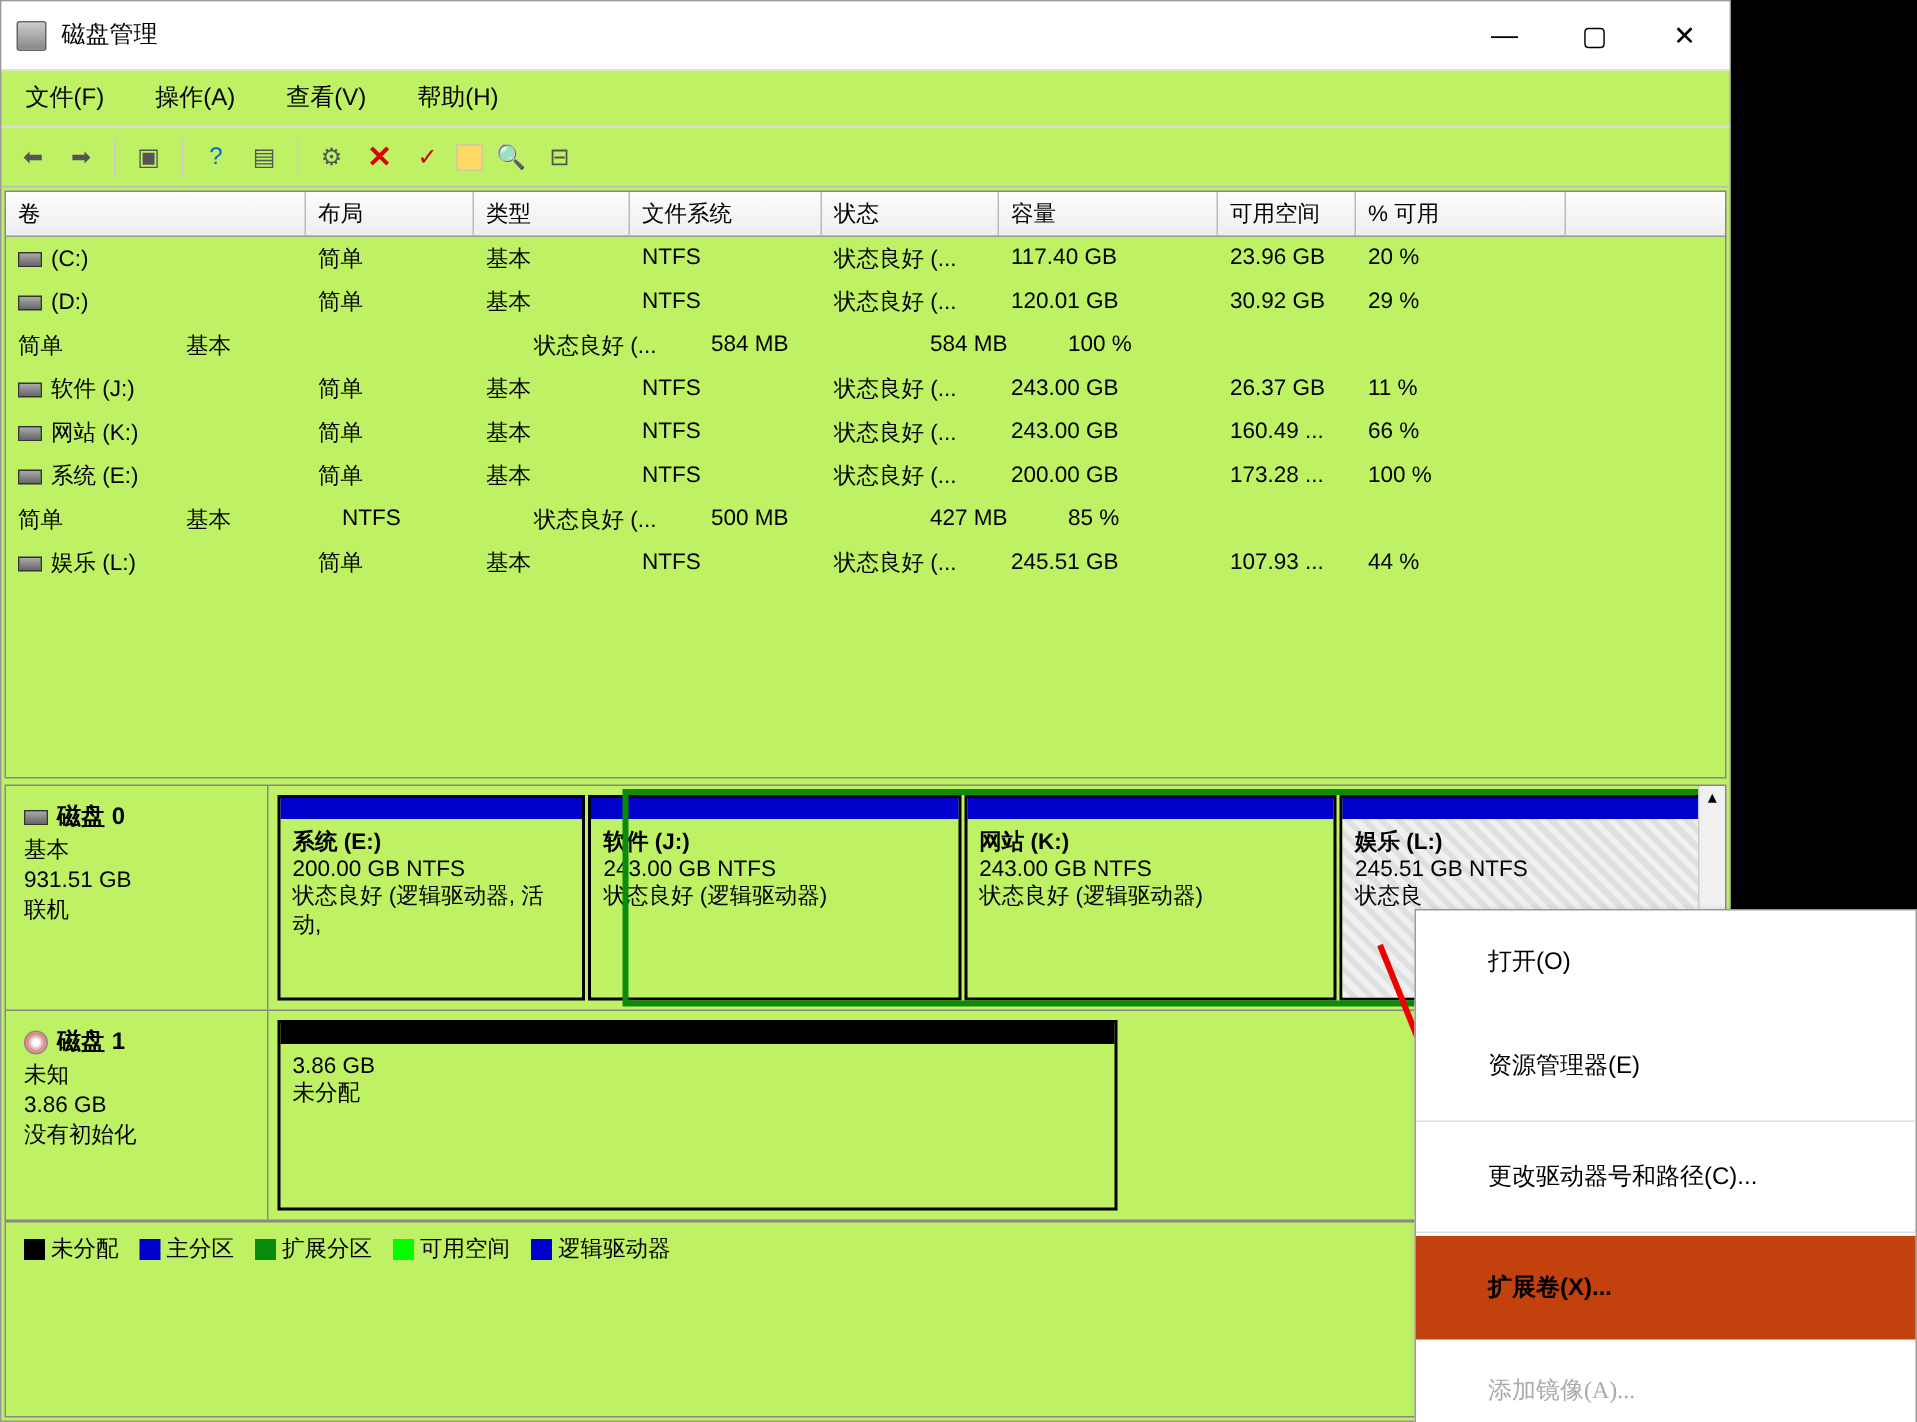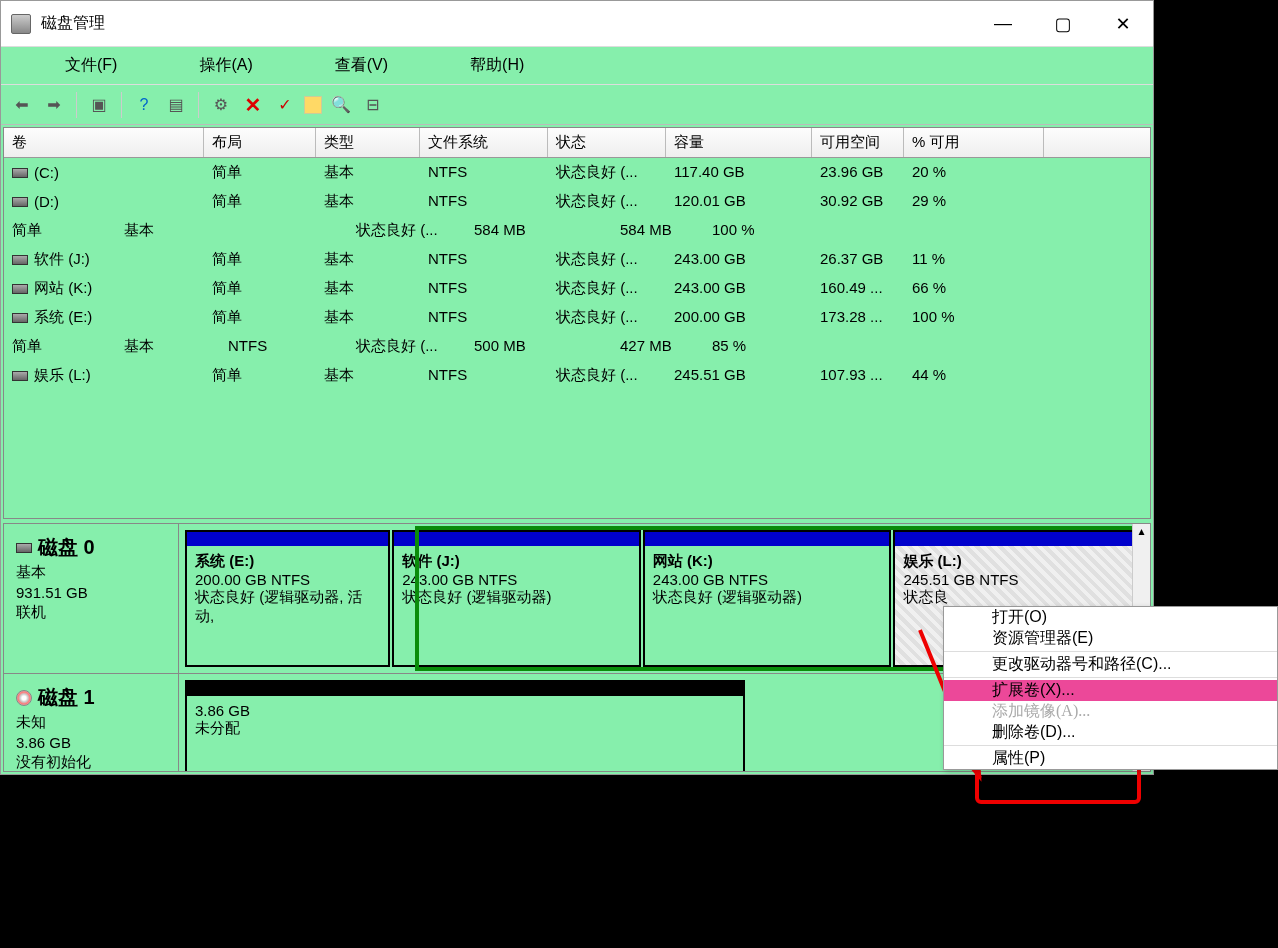--- a/index.html
+++ b/index.html
@@ -1,58 +1,58 @@
 <!DOCTYPE html>
 <html><head>
 <meta charset="utf-8">
 <style>
 * { margin: 0; padding: 0; box-sizing: border-box; }
 body { font-family: "Microsoft YaHei", "Segoe UI", sans-serif; font-size: 14px; background: #000; width: 1278px; height: 948px; position: relative; }
-.window { background: #86efac; width: 1154px; height: 775px; display: flex; flex-direction: column; border: 1px solid #999; }
+.window { background: #bef264; width: 1154px; height: 948px; display: flex; flex-direction: column; border: 1px solid #999; }
 .titlebar { height: 46px; display: flex; align-items: center; background: #fff; border-bottom: 1px solid #ddd; }
 .titlebar .icon-app { width: 20px; height: 20px; margin: 0 10px; background: linear-gradient(#ccc,#888); border: 1px solid #666; border-radius: 2px; }
 .titlebar .title { flex: 1; font-size: 16px; }
 .winbtns { display: flex; height: 100%; }
 .winbtn { width: 60px; display: flex; align-items: center; justify-content: center; font-size: 18px; }
 .menubar { height: 38px; display: flex; align-items: center; padding: 0 10px; gap: 22px; font-size: 16px; border-bottom: 1px solid #ddd; }
-.menubar div { padding: 4px 6px; margin-left: 48px; }
+.menubar div { padding: 4px 6px; }
 .toolbar { height: 40px; display: flex; align-items: center; padding: 0 8px; gap: 6px; border-bottom: 1px solid #bbb; }
 .tbtn { width: 26px; height: 26px; display: flex; align-items: center; justify-content: center; font-size: 16px; color: #555; }
 .tbtn.sep { width: 1px; height: 26px; background: #ccc; margin: 0 3px; }
 .tbtn.red { color: #d00; font-weight: bold; font-size: 20px; }
 .tbtn.yellow { background: #ffd966; border: 1px solid #cc9; width: 18px; height: 18px; }
 .grid { border: 1px solid #888; margin: 2px; flex: 0 0 auto; }
 .ghead { display: flex; background: linear-gradient(#fdfdfd, #eee); border-bottom: 1px solid #999; }
 .gh { padding: 5px 8px; border-right: 1px solid #bbb; font-size: 15px; }
 .gbody { height: 360px; overflow: auto; }
 .grow { display: flex; padding: 2px 0; }
 .gc { padding: 3px 8px; font-size: 15px; white-space: nowrap; overflow: hidden; }
 .gc.vol { display: flex; align-items: center; gap: 6px; }
 .diskico { width: 16px; height: 10px; background: linear-gradient(#aaa,#666); border: 1px solid #333; display: inline-block; }
 .c0{width:200px} .c1{width:112px} .c2{width:104px} .c3{width:128px} .c4{width:118px} .c5{width:146px} .c6{width:92px} .c7{width:140px}
 .diskpanel { border: 1px solid #888; margin: 2px; flex: 1; overflow: hidden; position: relative; }
 .diskrow { display: flex; border-bottom: 1px solid #888; min-height: 150px; }
 .diskinfo { width: 175px; padding: 10px 12px; border-right: 1px solid #888; }
-.diskinfo .dname { font-weight: bold; font-size: 20px; display: flex; align-items: center; gap: 6px; }
+.diskinfo .dname { font-weight: bold; font-size: 16px; display: flex; align-items: center; gap: 6px; }
 .diskinfo .dline { font-size: 15px; margin-top: 2px; }
 .parts { flex: 1; display: flex; padding: 6px; gap: 2px; position: relative; }
 .part { border: 2px solid #000; display: flex; flex-direction: column; }
 .part .phead { height: 14px; background: #0000cc; }
 .part.unalloc .phead { background: #000; }
 .part .pbody { padding: 6px 8px; flex: 1; font-size: 15px; }
 .part .pname { font-weight: bold; }
 .greenbox { border: 4px solid #0a8c0a; position: absolute; }
 .part.selected .pbody { background: repeating-linear-gradient(45deg, #f0f0f0, #f0f0f0 4px, #e0e0e0 4px, #e0e0e0 8px); }
 .legend { height: 36px; display: flex; align-items: center; gap: 14px; padding: 0 12px; border-top: 1px solid #888; font-size: 15px; }
 .lsq { width: 14px; height: 14px; display: inline-block; margin-right: 4px; vertical-align: middle; }
 .scrollbar-v { width: 18px; background: #f0f0f0; border-left: 1px solid #ccc; position: absolute; right: 0; top: 0; bottom: 0; }
 .contextmenu { position: absolute; background: #fff; border: 1px solid #999; box-shadow: 2px 2px 6px rgba(0,0,0,0.2); width: 335px; font-size: 16px; z-index: 100; }
-.contextmenu .mitem { padding: 0 48px; }
+.contextmenu .mitem { padding: 24px 48px; }
 .contextmenu .mitem.disabled { color: #aaa; font-family: Liberation Serif, serif; }
-.contextmenu .mitem.highlight { background: #ec4899; }
+.contextmenu .mitem.highlight { background: #c2410c; font-weight: bold; }
 .contextmenu .msep { height: 1px; background: #ddd; margin: 2px 0; }
 .redbox { position: absolute; border: 4px solid #e00; border-radius: 6px; pointer-events: none; }
 .arrow { position: absolute; pointer-events: none; }
 .cdico { width: 16px; height: 16px; border-radius: 50%; background: radial-gradient(#fff 20%, #ccc 40%, #f77 60%, #ccc 80%); border: 1px solid #888; display: inline-block; }
 </style>
 </head>
 <body>
 
 <div class="window">
   <div class="titlebar">

